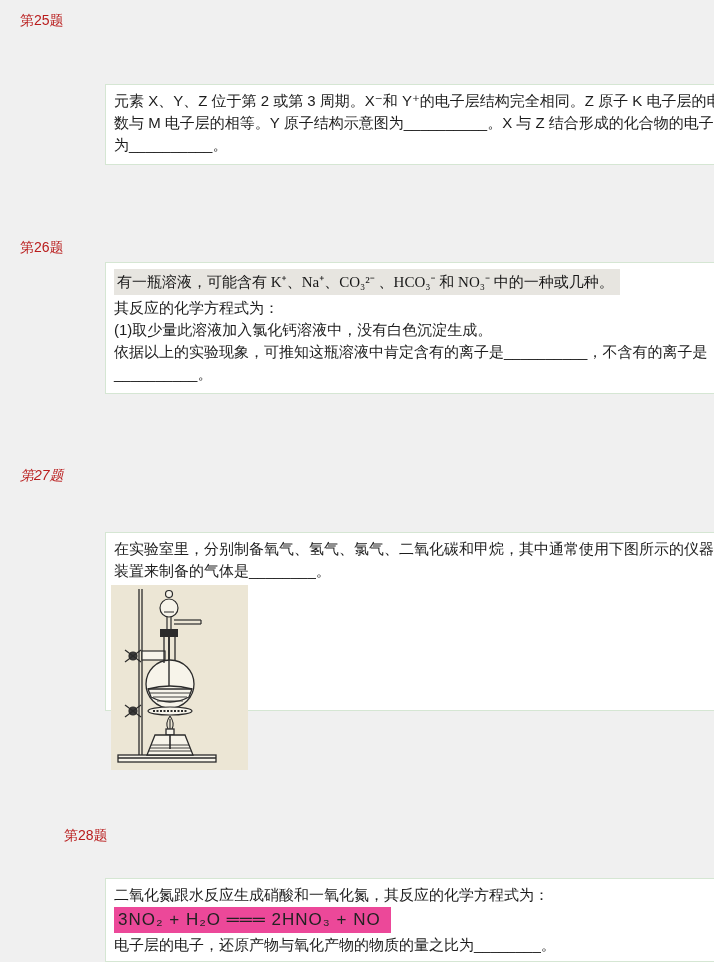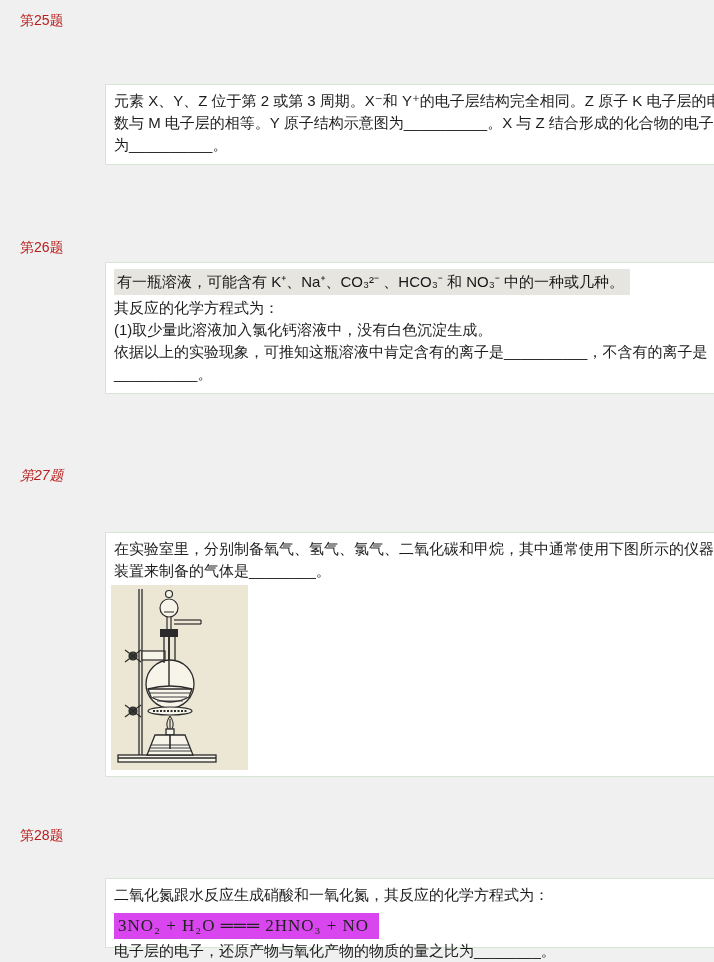--- a/index.html
+++ b/index.html
@@ -22,35 +22,35 @@
     box-sizing:border-box;
     background:#ffffff;
     border:1px solid #d5e6d3;border-right:none;
     padding:5px 10px 8px 8px;
     font-size:15px;line-height:22px;color:#1c1c1c;
   }
   .text-line{white-space:nowrap;}
   .scan-strip{
     display:inline-block;
     background:#e7e5e0;
-    font-family:Liberation Sans, sans-serif;
+    font-family:Liberation Serif, serif;
     font-size:15px;line-height:24px;
     padding:1px 6px 1px 3px;
     margin:1px 0 2px 0;
     color:#171717;
     white-space:nowrap;
   }
   .equation-strip{
     display:inline-block;
-    background:#d946ef;
-    font-family:Liberation Serif, serif;
+    background:#ec4899;
+    font-family:Liberation Sans, sans-serif;
     font-size:17px;line-height:24px;
     letter-spacing:1px;
     padding:1px 10px 1px 4px;
-    margin:7px 0 1px 0;
+    margin:1px 0 1px 0;
     color:#222222;
     white-space:nowrap;
   }
   .apparatus{
     display:block;
     margin:3px 0 0 -3px;
     width:137px;height:185px;
   }
 </style>
 </head>
@@ -70,21 +70,21 @@
     <div>
       <span class="scan-strip">有一瓶溶液，可能含有 K⁺、Na⁺、CO₃²⁻ 、HCO₃⁻ 和 NO₃⁻ 中的一种或几种。</span>
     </div>
     <div class="text-line">其反应的化学方程式为：</div>
     <div class="text-line">(1)取少量此溶液加入氯化钙溶液中，没有白色沉淀生成。</div>
     <div class="text-line">依据以上的实验现象，可推知这瓶溶液中肯定含有的离子是__________，不含有的离子是</div>
     <div class="text-line">__________。</div>
   </div>
 
   <div class="q-label" style="top:467px;font-style:italic;">第27题</div>
-  <div class="card" style="top:532px;height:245px;">
+  <div class="card" style="top:532px;height:179px;">
     <div class="text-line">在实验室里，分别制备氧气、氢气、氯气、二氧化碳和甲烷，其中通常使用下图所示的仪器</div>
     <div class="text-line">装置来制备的气体是________。</div>
     <svg class="apparatus" viewBox="0 0 137 185">
 
       <rect x="0" y="0" width="137" height="185" fill="#ece6d5"></rect>
       <g stroke="#2b2b2b" stroke-width="1.3" fill="none">
 
         <line x1="28" y1="4" x2="28" y2="171"></line>
         <line x1="31" y1="4" x2="31" y2="171"></line>
 
@@ -149,22 +149,22 @@
         <rect x="55" y="144" width="8" height="6" fill="#f7f4ea"></rect>
         <path d="M44,150 L74,150 L82,170 L36,170 Z" fill="#f7f4ea"></path>
         <line x1="40" y1="160" x2="78" y2="160" stroke-width="0.9"></line>
         <line x1="39" y1="163" x2="79" y2="163" stroke-width="0.9"></line>
         <line x1="38" y1="166" x2="80" y2="166" stroke-width="0.9"></line>
         <line x1="59" y1="150" x2="59" y2="164" stroke-width="1.6"></line>
       </g>
     </svg>
   </div>
 
-  <div class="q-label" style="top:827px;">第28题</div>
-  <div class="card" style="top:878px;height:70px;">
+  <div class="q-label" style="top:827px;margin-left:44px;">第28题</div>
+  <div class="card" style="top:878px;height:84px;">
     <div class="text-line">二氧化氮跟水反应生成硝酸和一氧化氮，其反应的化学方程式为：</div>
     <div>
       <span class="equation-strip">3NO₂ + H₂O ═══ 2HNO₃ + NO</span>
     </div>
     <div class="text-line">电子层的电子，还原产物与氧化产物的物质的量之比为________。</div>
   </div>
 
 </div>
 
 </body></html>

